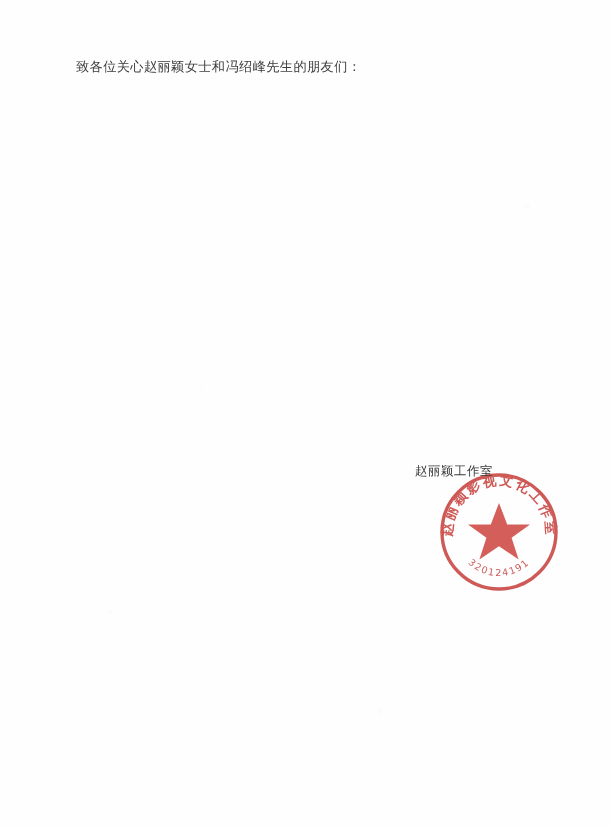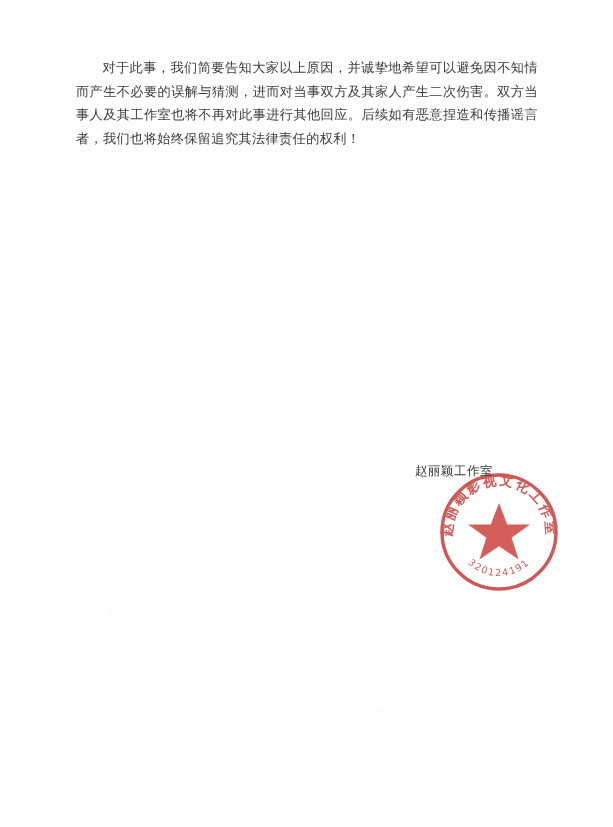--- a/index.html
+++ b/index.html
@@ -98,24 +98,24 @@
   }
   .seal-wrap svg { display: block; }
 </style>
 </head>
 <body>
 
 <div class="page">
   <div class="page-noise"></div>
 
   <div class="doc-body">
+    <p class="salutation">致各位关心赵丽颖女士和冯绍峰先生的朋友们：</p>
 
 
 
-    <p class="para">对于此事，我们简要告知大家以上原因，并诚挚地希望可以避免因不知情而产生不必要的误解与猜测，进而对当事双方及其家人产生二次伤害。双方当事人及其工作室也将不再对此事进行其他回应。后续如有恶意捏造和传播谣言者，我们也将始终保留追究其法律责任的权利！</p>
 
   </div>
 
   <div class="seal-wrap">
     <svg width="142" height="142" viewBox="0 0 142 142" xmlns="http://www.w3.org/2000/svg">
       <defs>
         <path id="arcTop" d="M 24 71 A 47 47 0 0 1 118 71" fill="none"></path>
         <path id="arcBottom" d="M 27 71 A 44 44 0 0 0 115 71" fill="none"></path>
       </defs>
 

